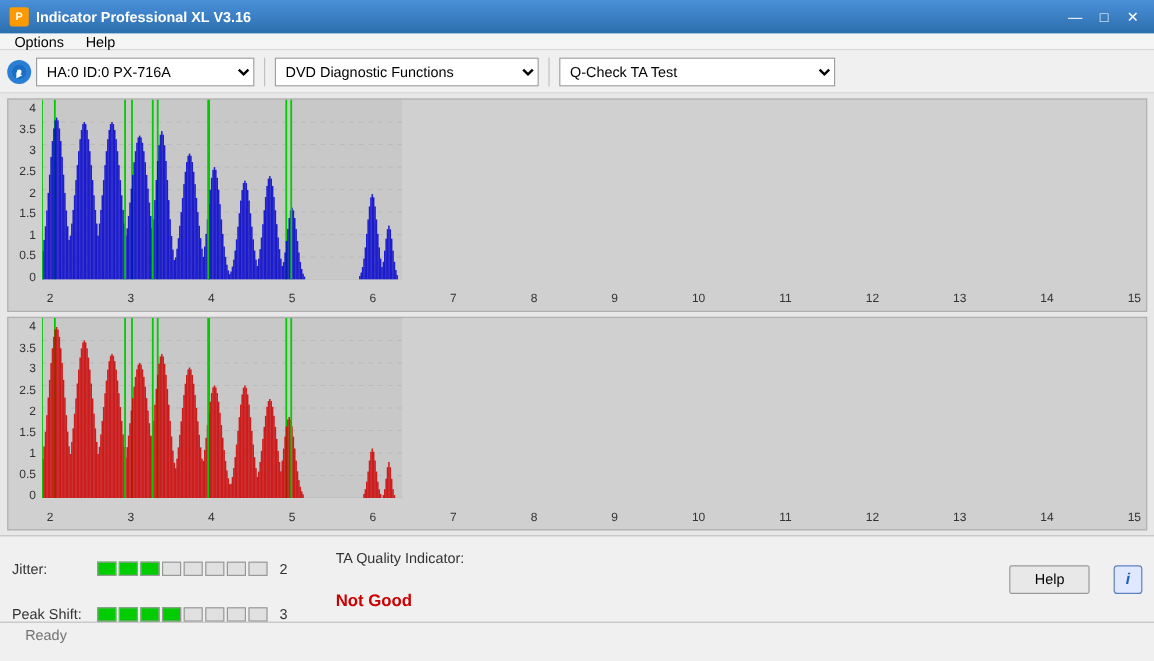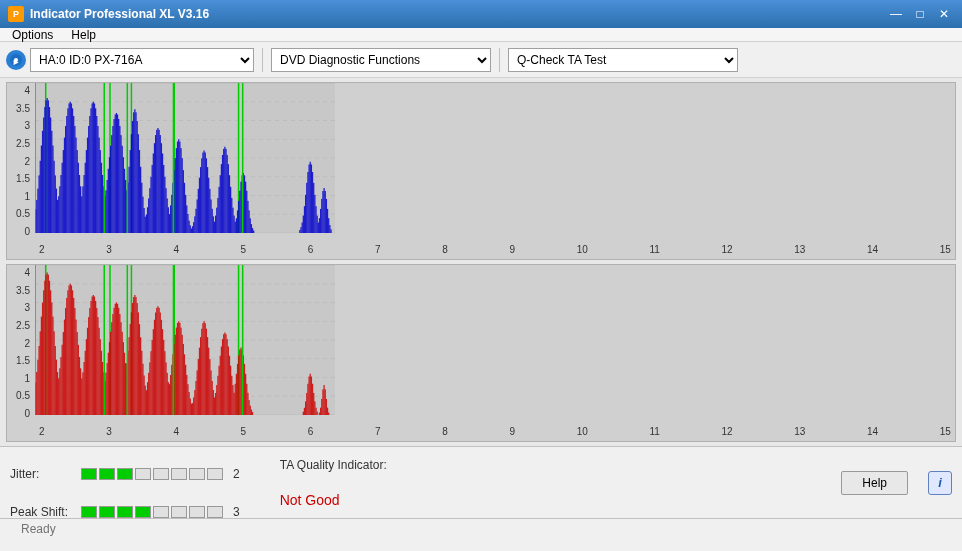--- a/index.html
+++ b/index.html
@@ -190,21 +190,21 @@
     .bar-value {
       font-size: 12px;
       margin-left: 4px;
       color: #333;
     }
 
     .ta-quality {
       margin-left: 20px;
     }
     .ta-label { font-size: 12px; color: #333; margin-bottom: 20px; }
-    .ta-value { font-size: 14px; font-weight: normal; color: #cc0000; }
+    .ta-value { font-size: 14px; font-weight: bold; color: #cc0000; }
 
     .start-btn {
       margin-left: auto;
       padding: 4px 20px;
       font-size: 12px;
       background: #e8e8e8;
       border: 1px solid #999;
       cursor: pointer;
       border-radius: 2px;
     }
@@ -258,21 +258,21 @@
 
 <div class="toolbar">
   <div class="drive-select">
     <div class="drive-icon">
       <svg width="14" height="14" viewBox="0 0 14 14">
         <circle cx="7" cy="7" r="6" fill="#1a6fc4"></circle>
         <circle cx="7" cy="7" r="2" fill="white"></circle>
         <text x="7" y="11" text-anchor="middle" font-size="6" fill="white" font-weight="bold">▶</text>
       </svg>
     </div>
-    <select style="width:224px;">
+    <select style="width:182px;">
       <option>HA:0 ID:0  PX-716A</option>
     </select>
   </div>
   <div class="toolbar-sep"></div>
   <select style="width:220px;">
     <option>DVD Diagnostic Functions</option>
   </select>
   <div class="toolbar-sep"></div>
   <select style="width:230px;">
     <option>Q-Check TA Test</option>

